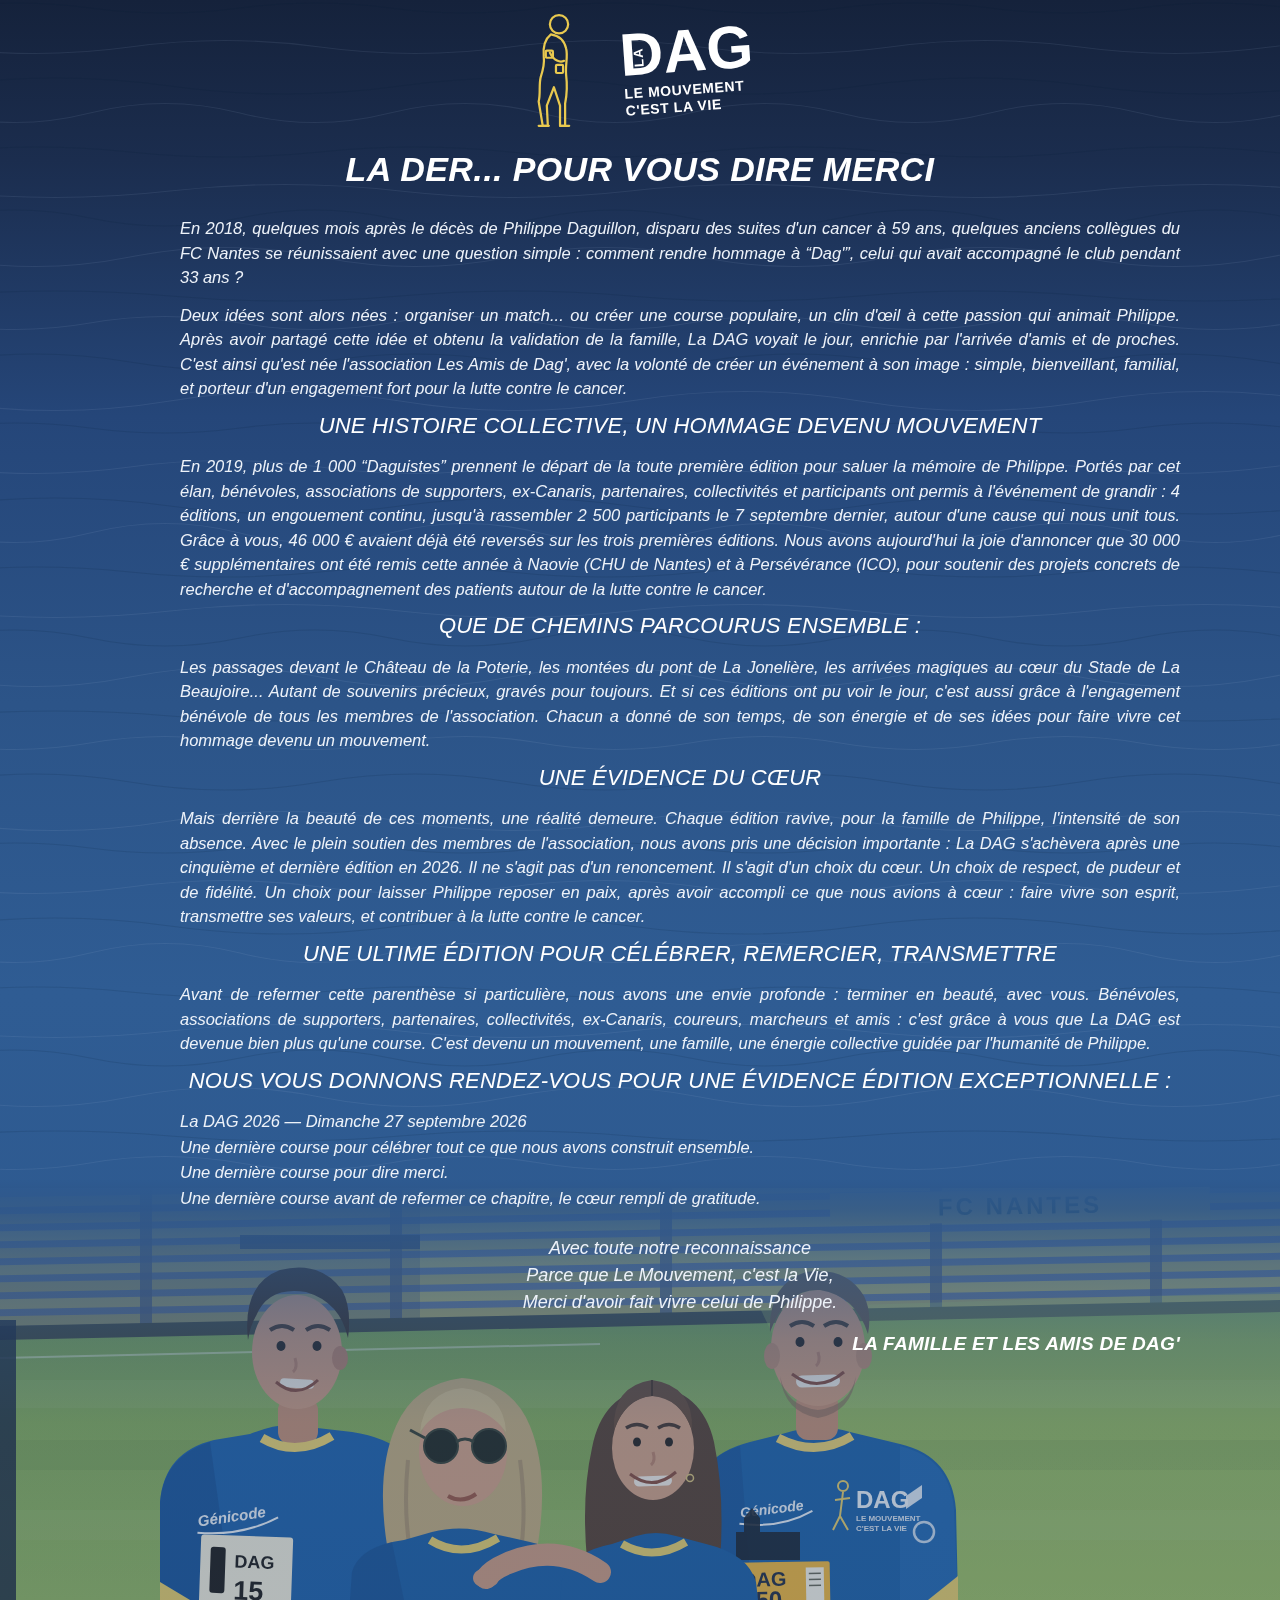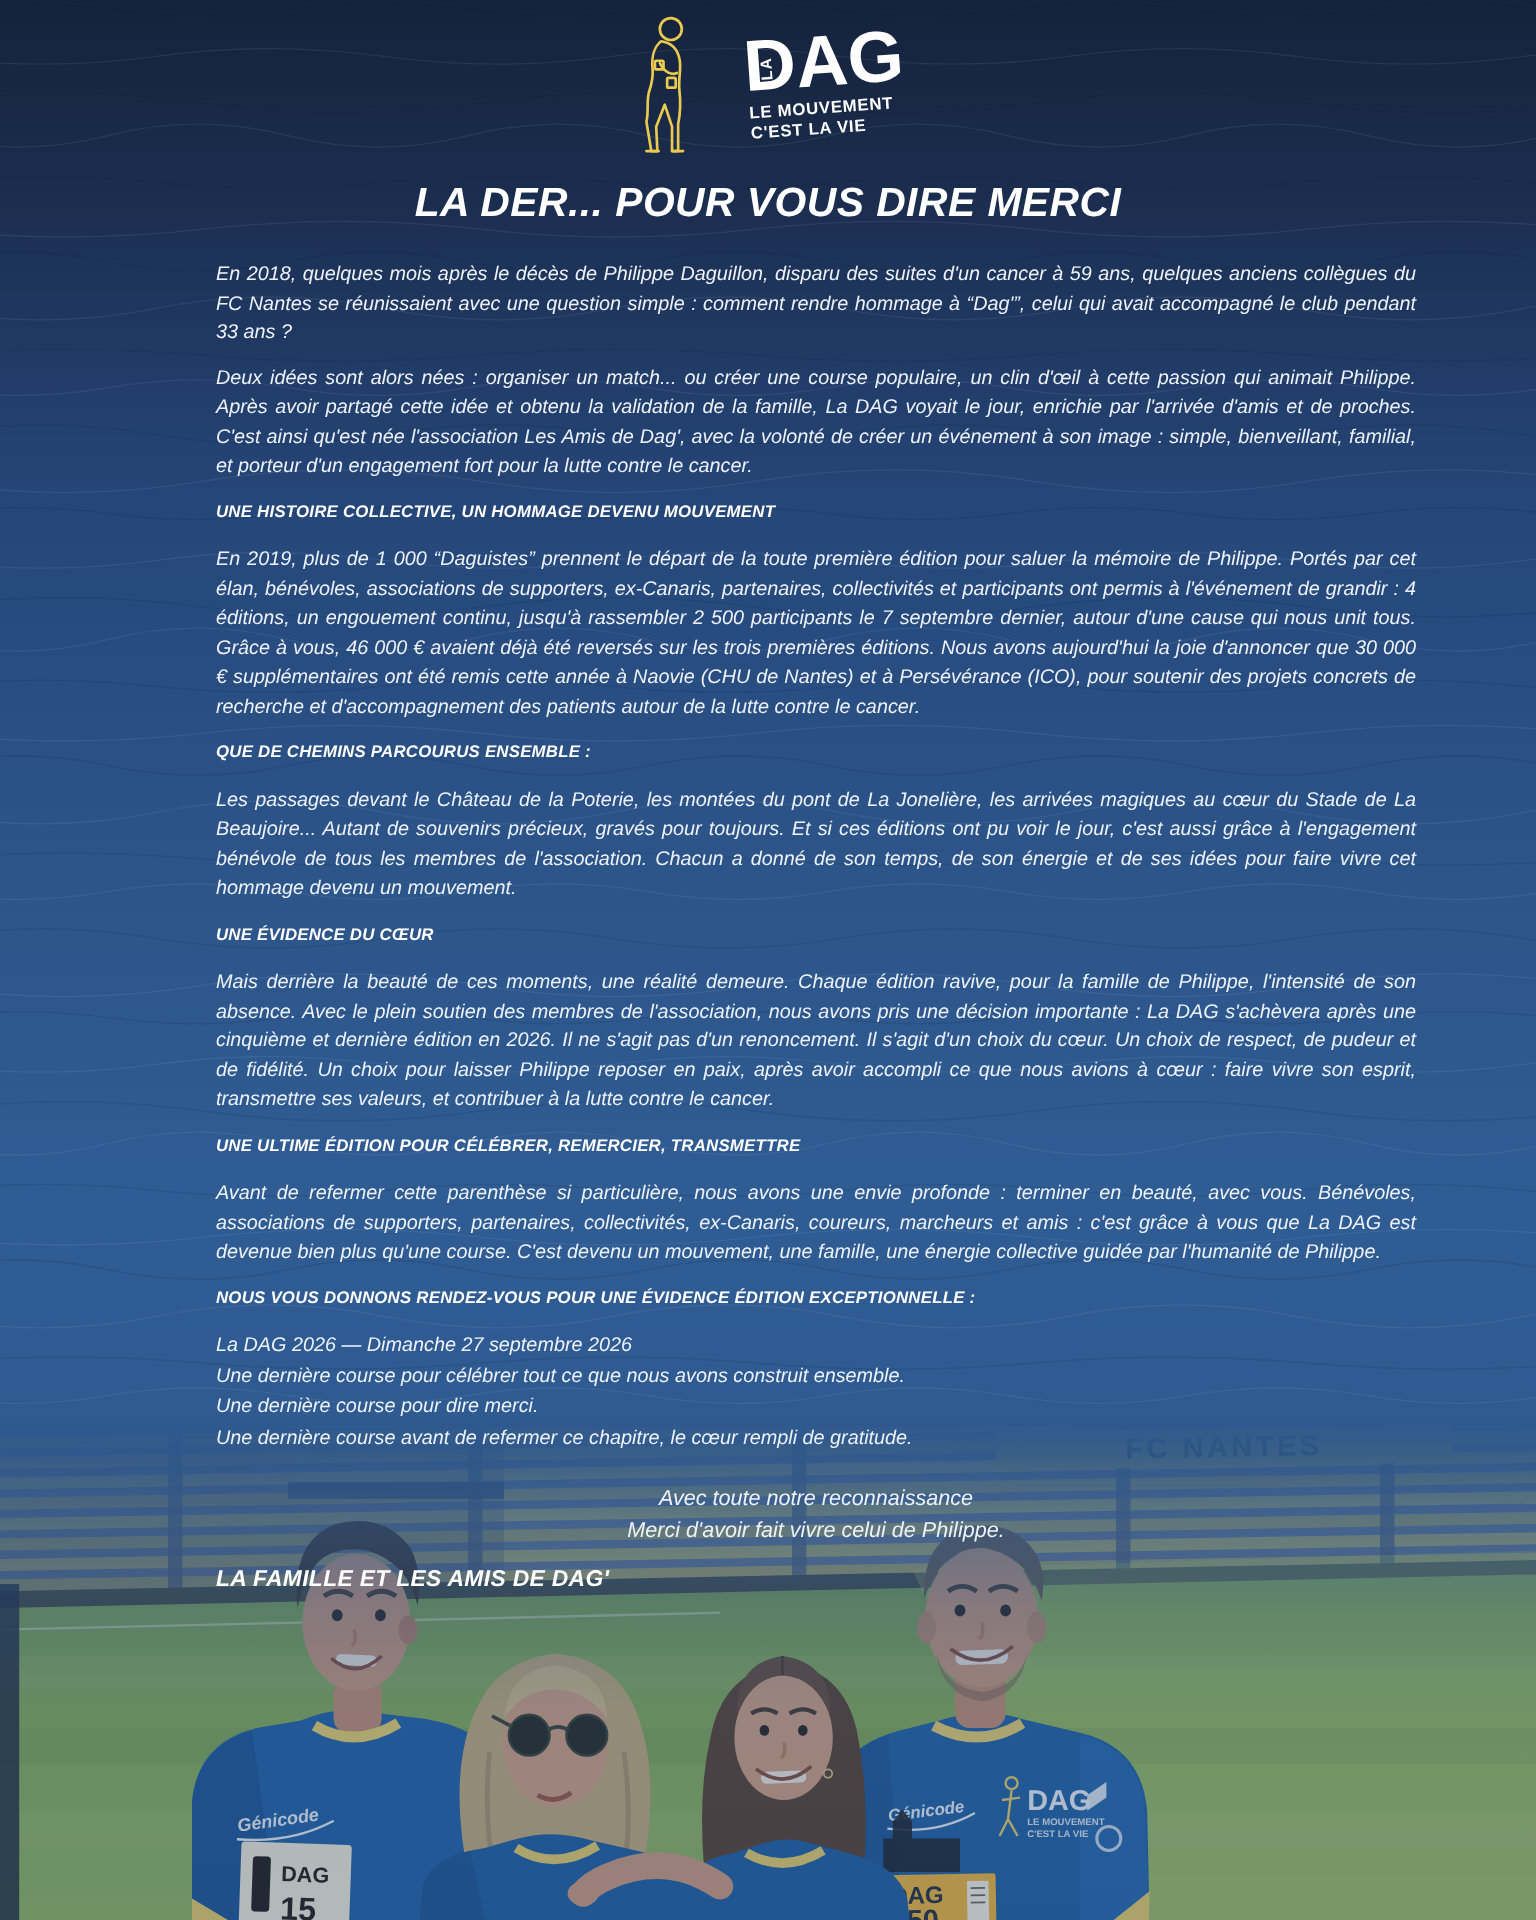--- a/index.html
+++ b/index.html
@@ -16,25 +16,25 @@
   .dag-row{position:relative;padding-left:22px;}
   .la-vert{position:absolute;left:33px;top:21px;font-size:13px;font-weight:800;color:#fff;writing-mode:vertical-rl;transform:rotate(180deg);letter-spacing:1px;}
   .dag-word{font-size:60px;font-weight:800;line-height:0.92;letter-spacing:0;}
   .tagline{font-size:14px;font-weight:800;letter-spacing:0.6px;line-height:1.22;margin-top:3px;padding-left:24px;}
   
   .title{position:absolute;top:150px;left:0;width:100%;text-align:center;font-style:italic;font-weight:700;font-size:34px;letter-spacing:0.4px;color:#ffffff;z-index:5;}
   
   .content{position:absolute;top:216px;left:152px;width:1000px;z-index:5;
     color:#edf2f9;font-style:italic;font-size:16.5px;line-height:24.5px;text-align:justify;margin-left:28px;}
   .content p{margin:0 0 13px;}
-  .content h2{font-size:14px;font-weight:700;margin:10px 0 16px;letter-spacing:0.2px;color:#ffffff;text-align:left;}
+  .content h2{font-size:22px;font-weight:400;margin:10px 0 16px;letter-spacing:0.2px;color:#ffffff;text-align:center;}
   .rdv p{margin:0;line-height:25.5px;text-align:left;font-style:italic;}
   .closing{margin-top:24px;text-align:center;font-size:18px;line-height:27px;}
   .closing p{margin:0;text-align:center;}
-  .signature{margin-top:16px;text-align:left;font-size:19px;font-weight:800;letter-spacing:0.3px;color:#fff;}
+  .signature{margin-top:16px;text-align:right;font-size:19px;font-weight:800;letter-spacing:0.3px;color:#fff;}
   
   .photo{position:absolute;top:1180px;left:0;width:1280px;height:420px;z-index:2;}
   .photo text{font-family:"Liberation Sans","DejaVu Sans",sans-serif;}
   .photo-fade{position:absolute;top:1180px;left:0;width:1280px;height:420px;z-index:3;pointer-events:none;
     background:linear-gradient(180deg,#2e5a90 0%,rgba(44,86,139,0.9) 7%,rgba(43,85,138,0.58) 20%,rgba(38,73,122,0.32) 38%,rgba(30,60,105,0.18) 58%,rgba(24,48,88,0.16) 100%);}
 </style>
 </head>
 <body>
 
 <div class="page">
@@ -130,20 +130,21 @@
     <h2>NOUS VOUS DONNONS RENDEZ-VOUS POUR UNE ÉVIDENCE ÉDITION EXCEPTIONNELLE :</h2>
     <div class="rdv">
       <p>La DAG 2026 — Dimanche 27 septembre 2026</p>
       <p>Une dernière course pour célébrer tout ce que nous avons construit ensemble.</p>
       <p>Une dernière course pour dire merci.</p>
       <p>Une dernière course avant de refermer ce chapitre, le cœur rempli de gratitude.</p>
     </div>
 
     <div class="closing">
       <p>Avec toute notre reconnaissance</p>
+      <p>Parce que Le Mouvement, c'est la Vie,</p>
       <p>Merci d'avoir fait vivre celui de Philippe.</p>
     </div>
     <div class="signature">LA FAMILLE ET LES AMIS DE DAG'</div>
   </div>
 
   <svg class="photo" viewBox="0 0 1280 420" preserveAspectRatio="none">
     <defs>
       <linearGradient id="grassGrad" x1="0" y1="0" x2="0" y2="1">
         <stop offset="0" stop-color="#7fa654"></stop>
         <stop offset="1" stop-color="#94b862"></stop>

